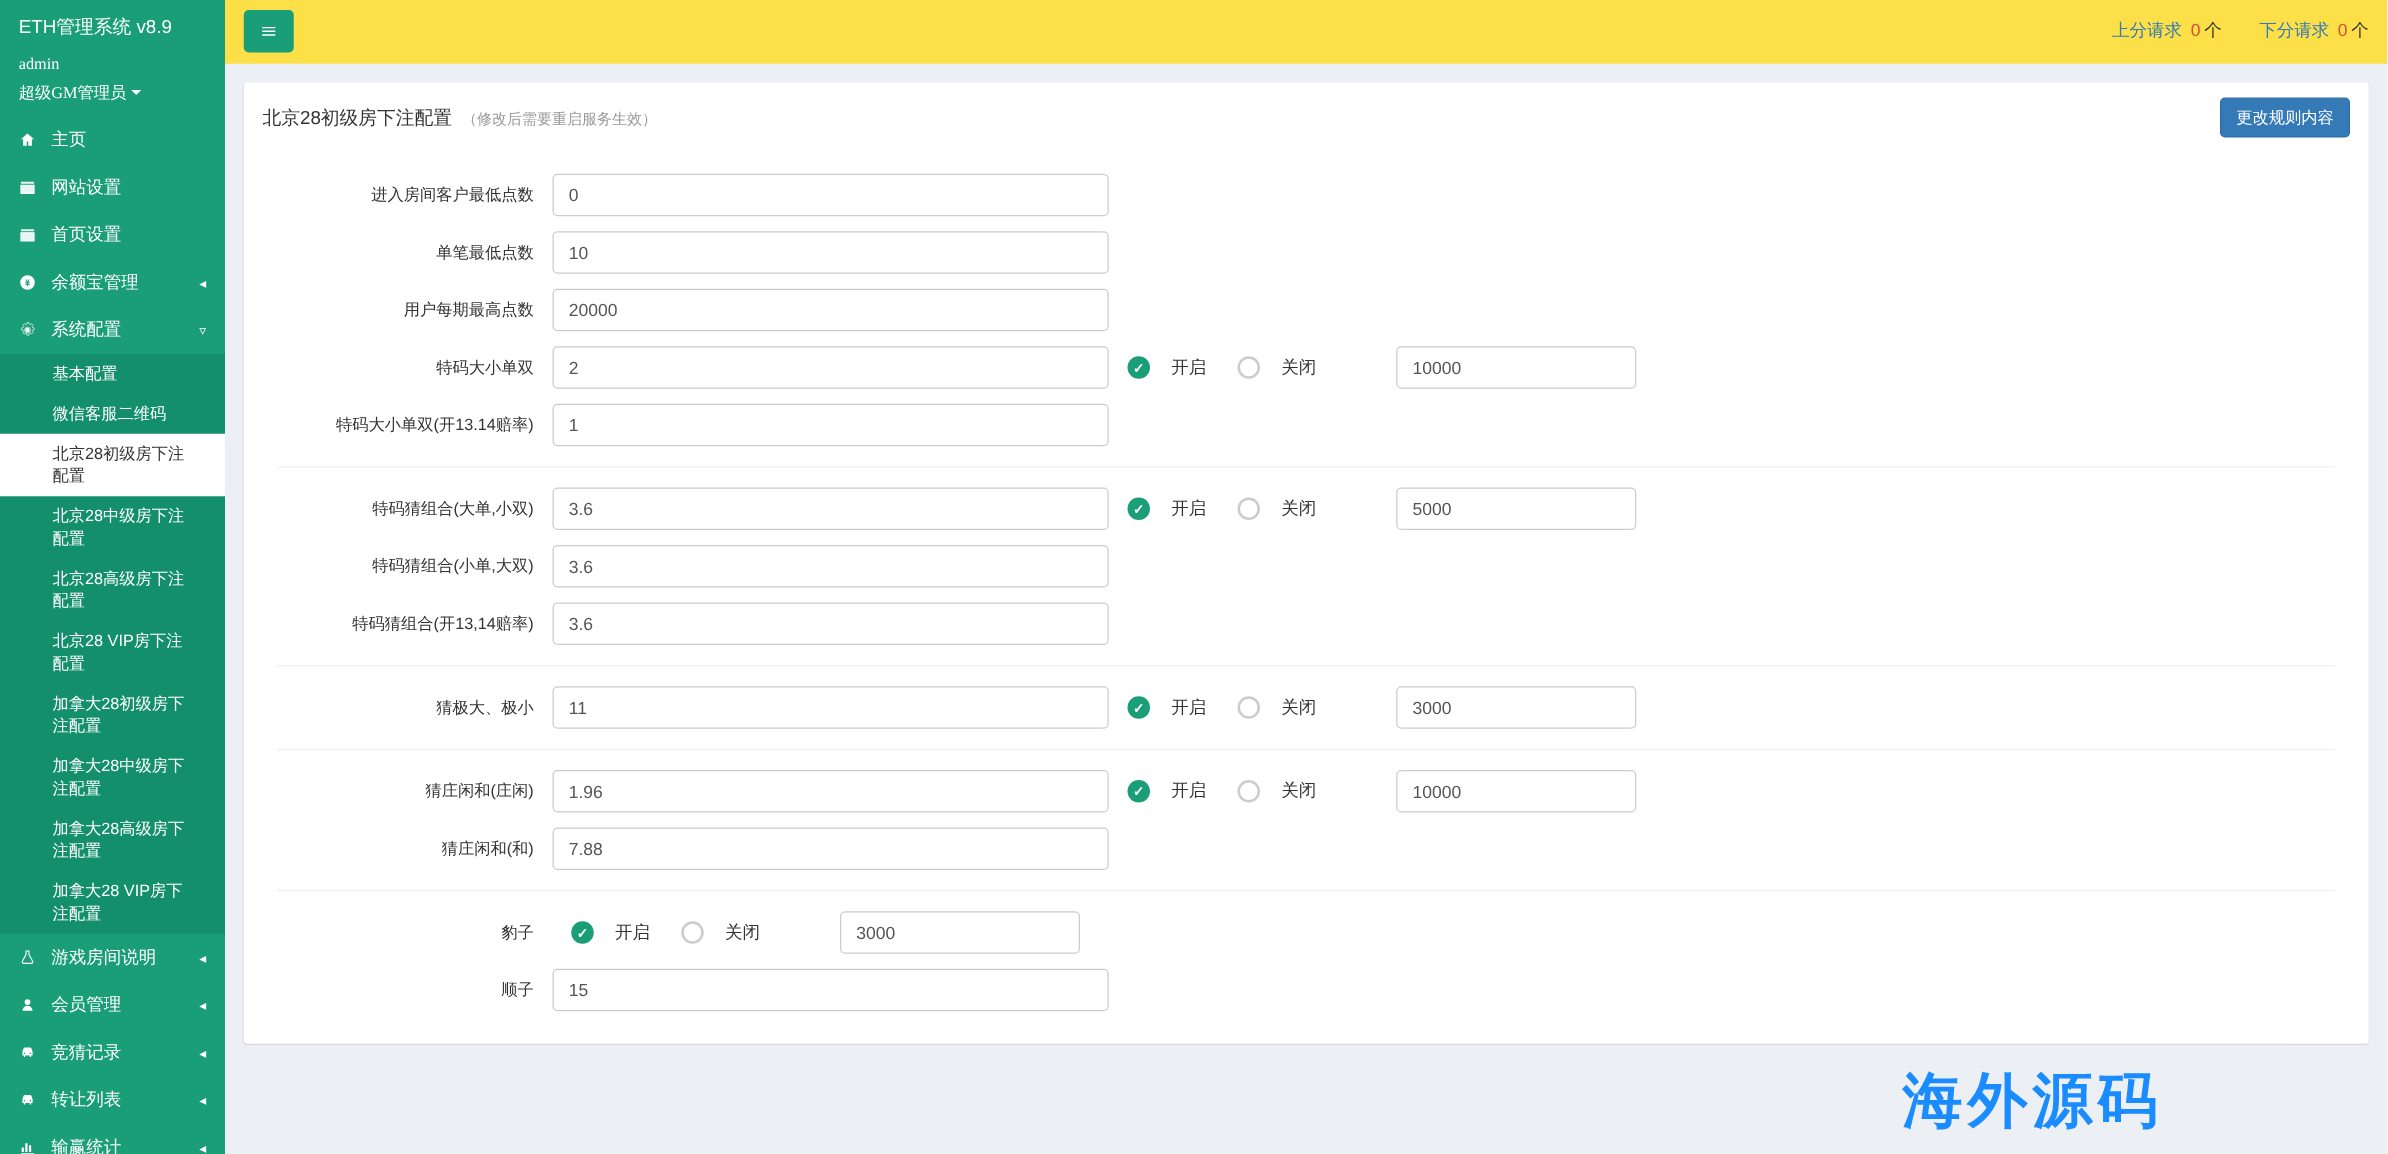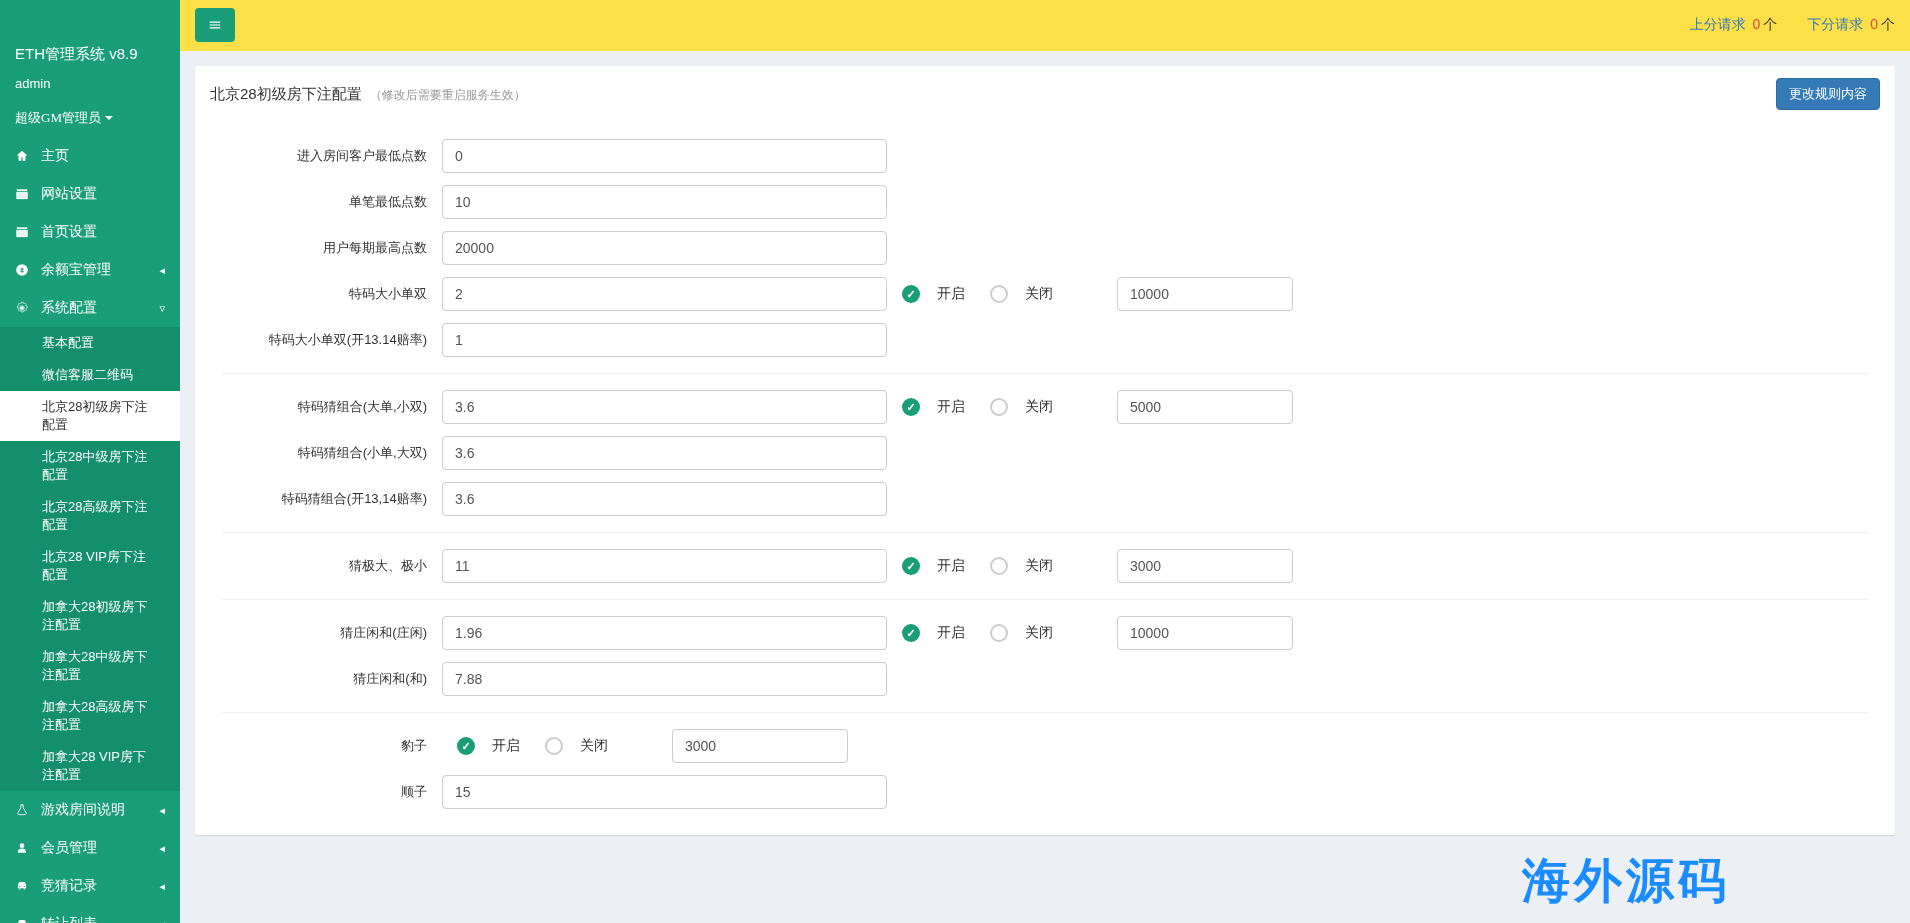--- a/index.html
+++ b/index.html
@@ -1,23 +1,23 @@
 <!DOCTYPE html>
 <html><head>
 <meta charset="utf-8">
 <style>
 * { margin: 0; padding: 0; box-sizing: border-box; }
 body { font-family: "Microsoft YaHei", Arial, sans-serif; font-size: 14px; color: #333; background: #ecf0f5; }
 .wrapper { display: flex; min-height: 100vh; }
 
 
 .sidebar { width: 180px; background: #1a9e77; color: #fff; min-height: 100vh; }
-.logo { padding: 12px 15px; font-size: 15px; font-weight: 500; margin-top: 33px; }
+.logo { padding: 12px 15px; font-size: 15px; font-weight: 500; }
 .user-panel { padding: 0 15px 10px; font-size: 13px; }
-.user-name { display: block; margin-bottom: 18px; }
+.user-name { display: block; margin-bottom: 6px; font-family: Liberation Serif, serif; }
 .user-role { display: inline-flex; align-items: center; cursor: pointer; font-size: 13px; font-family: Liberation Serif, serif; }
 .sidebar-menu { list-style: none; }
 .sidebar-menu li a { display: flex; align-items: center; padding: 10px 15px; color: #fff; text-decoration: none; font-size: 14px; position: relative; }
 .sidebar-menu li a .icon { width: 16px; margin-right: 10px; display: inline-flex; }
 .sidebar-menu li a .chev { position: absolute; right: 15px; font-size: 11px; }
 .sidebar-menu .treeview-menu { list-style: none; background: #148f6c; display: none; }
 .sidebar-menu .treeview.open .treeview-menu { display: block; }
 .sidebar-menu .treeview-menu li a { padding: 7px 32px 7px 42px; font-size: 13px; }
 .sidebar-menu .treeview-menu li.active a { background: #fff; color: #333; }
 
@@ -40,21 +40,21 @@
 .form-group { display: flex; align-items: center; padding: 6px 0; }
 .form-label { width: 220px; text-align: right; padding-right: 15px; font-size: 13px; color: #333; }
 .col-input { width: 445px; }
 .form-control { width: 100%; height: 34px; padding: 6px 12px; border: 1px solid #ccc; border-radius: 4px; font-size: 14px; color: #555; background: #fff; }
 .col-radio { width: 230px; padding-left: 15px; display: flex; gap: 25px; align-items: center; }
 .radio-item { display: flex; align-items: center; gap: 17px; font-size: 14px; color: #333; cursor: pointer; }
 .radio-circle { width: 18px; height: 18px; border-radius: 50%; display: inline-flex; align-items: center; justify-content: center; }
 .radio-circle.checked { background: #1a9e77; }
 .radio-circle.checked::after { content: "✓"; color: #fff; font-size: 11px; font-weight: bold; }
 .radio-circle.unchecked { border: 2px solid #ccc; background: #fff; }
-.col-input2 { width: 176px; }
+.col-input2 { width: 192px; }
 .hr { border: none; border-top: 1px solid #f0f0f0; margin: 10px 0; }
 
 .watermark { position: fixed; right: 180px; bottom: 10px; font-size: 48px; font-family: "STKaiti","KaiTi",cursive; color: #1a8cff; pointer-events: none; font-weight: bold; letter-spacing: 4px; }
 
 svg { width: 14px; height: 14px; fill: currentColor; }
 .caret-down { display: inline-block; width: 0; height: 0; margin-left: 4px; vertical-align: middle; border-top: 4px solid; border-right: 4px solid transparent; border-left: 4px solid transparent; }
 </style>
 </head>
 <body>
 

